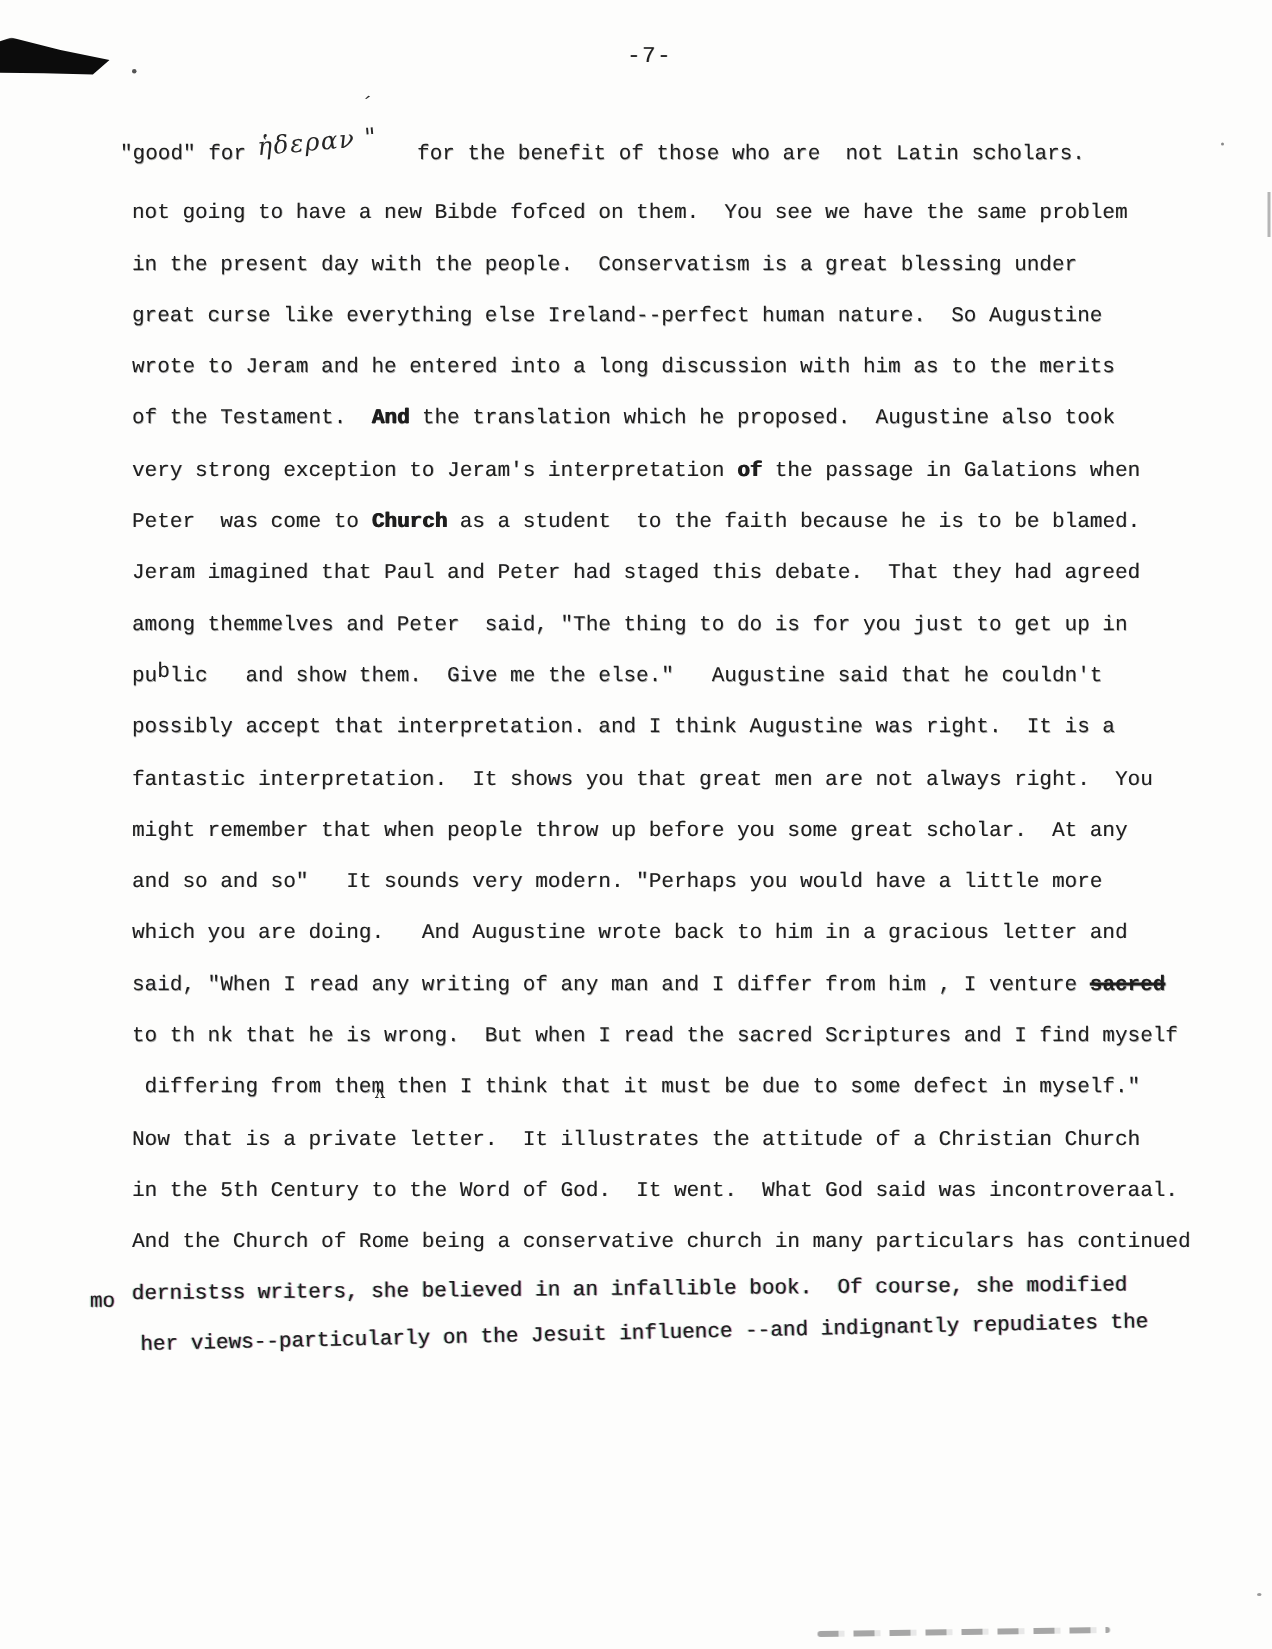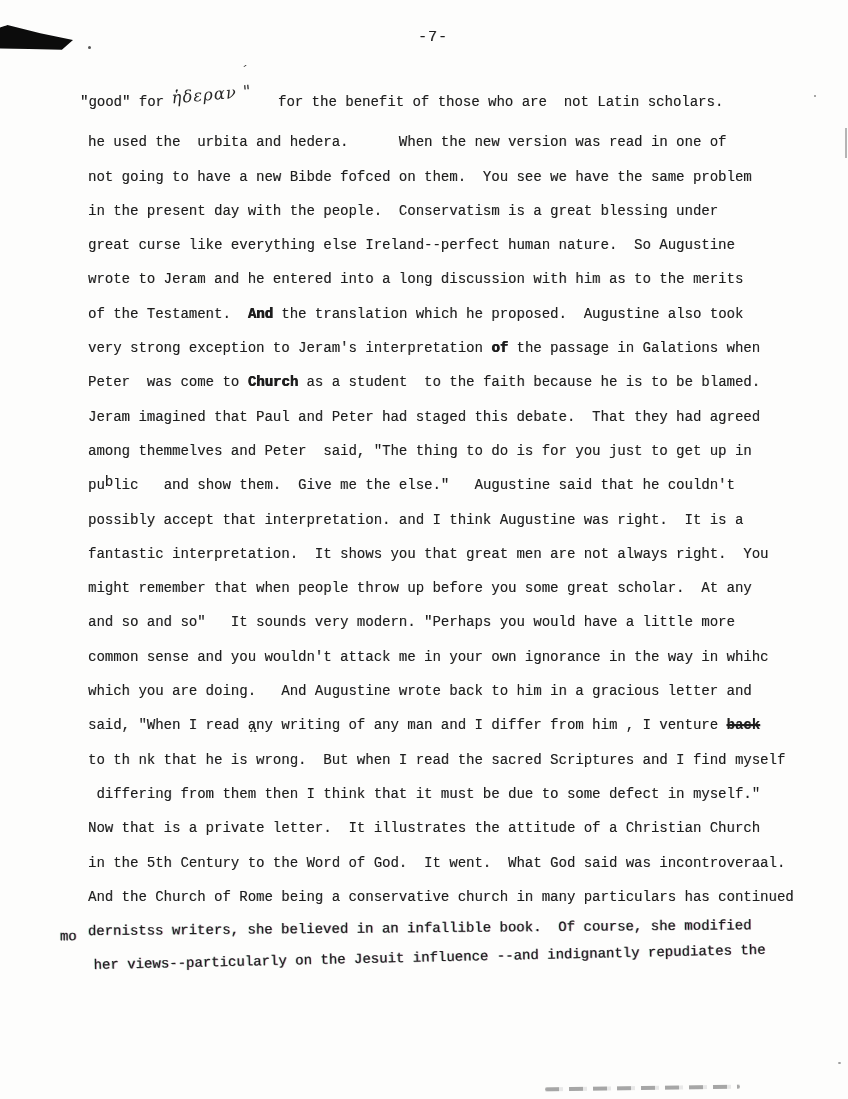--- a/index.html
+++ b/index.html
@@ -68,38 +68,36 @@
   <div class="edge-tick"></div>
   <div class="smudge-streak"></div>
 
   <div class="page-number">-7-</div>
 
   <span class="caret caret-top">´</span>
   <span class="caret caret-mid">ʌ</span>
 
   <div class="doc">
       <div class="line l-first"><span class="seg">"good" for </span><span class="seg seg-hand">ἡδεραν "</span><span class="seg">   for the benefit of those who are  not Latin scholars.</span></div>
-      <div class="line"><span class="seg">he used the  urbita and hedera.      When the new version was read in one of</span></div>
       <div class="line"><span class="seg">not going to have a new Bibde fofced on them.  You see we have the same problem</span></div>
       <div class="line"><span class="seg">in the present day with the people.  Conservatism is a great blessing under</span></div>
       <div class="line"><span class="seg">great curse like everything else Ireland--perfect human nature.  So Augustine</span></div>
       <div class="line"><span class="seg">wrote to Jeram and he entered into a long discussion with him as to the merits</span></div>
       <div class="line"><span class="seg">of the Testament.  </span><span class="seg seg-b">And</span><span class="seg"> the translation which he proposed.  Augustine also took</span></div>
       <div class="line"><span class="seg">very strong exception to Jeram's interpretation </span><span class="seg seg-b">of</span><span class="seg"> the passage in Galations when</span></div>
       <div class="line"><span class="seg">Peter  was come to </span><span class="seg seg-b">Church</span><span class="seg"> as a student  to the faith because he is to be blamed.</span></div>
       <div class="line"><span class="seg">Jeram imagined that Paul and Peter had staged this debate.  That they had agreed</span></div>
       <div class="line"><span class="seg">among themmelves and Peter  said, "The thing to do is for you just to get up in</span></div>
       <div class="line"><span class="seg">pu</span><span class="seg seg-sup">b</span><span class="seg">lic   and show them.  Give me the else."   Augustine said that he couldn't</span></div>
       <div class="line"><span class="seg">possibly accept that interpretation. and I think Augustine was right.  It is a</span></div>
       <div class="line"><span class="seg">fantastic interpretation.  It shows you that great men are not always right.  You</span></div>
       <div class="line"><span class="seg">might remember that when people throw up before you some great scholar.  At any</span></div>
       <div class="line"><span class="seg">and so and so"   It sounds very modern. "Perhaps you would have a little more</span></div>
-      <div class="line"><span class="seg">common sense and you wouldn't attack me in your own ignorance in the way in whihc</span></div>
       <div class="line"><span class="seg">which you are doing.   And Augustine wrote back to him in a gracious letter and</span></div>
-      <div class="line"><span class="seg">said, "When I read any writing of any man and I differ from him , I venture </span><span class="seg seg-strike">back</span></div>
+      <div class="line"><span class="seg">said, "When I read any writing of any man and I differ from him , I venture </span><span class="seg seg-strike">sacred</span></div>
       <div class="line"><span class="seg">to th nk that he is wrong.  But when I read the sacred Scriptures and I find myself</span></div>
       <div class="line"><span class="seg"> differing from them then I think that it must be due to some defect in myself."</span></div>
       <div class="line"><span class="seg">Now that is a private letter.  It illustrates the attitude of a Christian Church</span></div>
       <div class="line"><span class="seg">in the 5th Century to the Word of God.  It went.  What God said was incontroveraal.</span></div>
       <div class="line"><span class="seg">And the Church of Rome being a conservative church in many particulars has continued</span></div>
       <div class="line l-tilt-a fringe"><span class="seg seg-low">mo</span><span class="seg">dernistss writers, she believed in an infallible book.  Of course, she modified</span></div>
       <div class="line l-tilt-b fringe"><span class="seg">her views--particularly on the Jesuit influence --and indignantly repudiates the</span></div>
     </div>
 </div>
 

